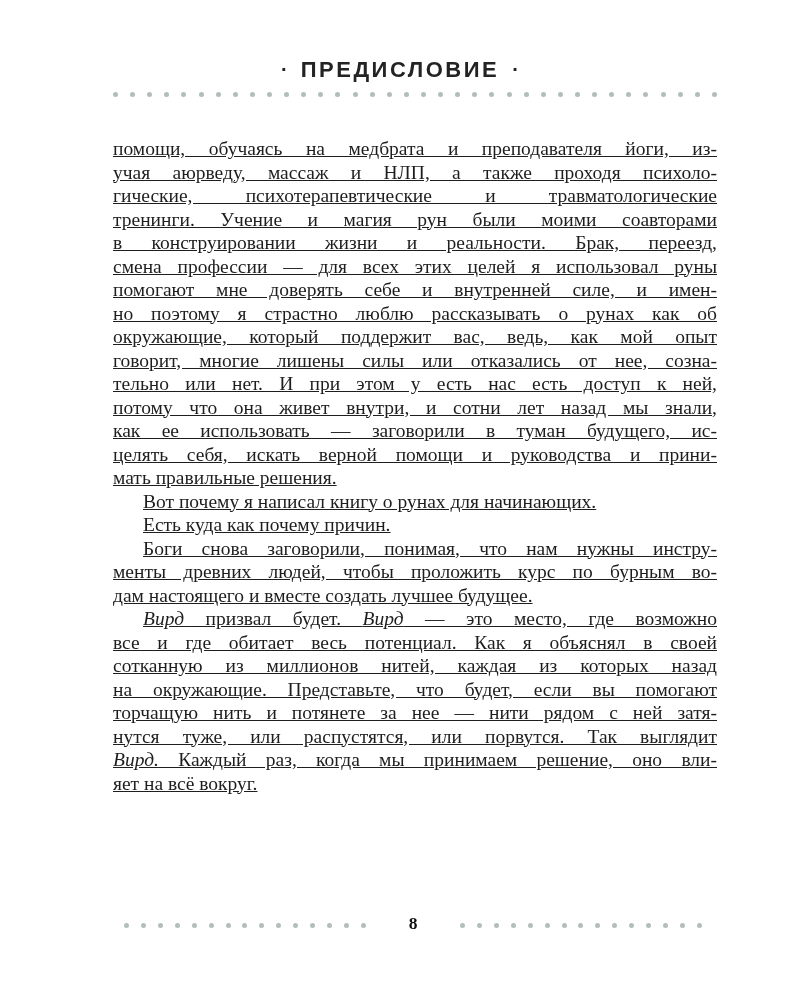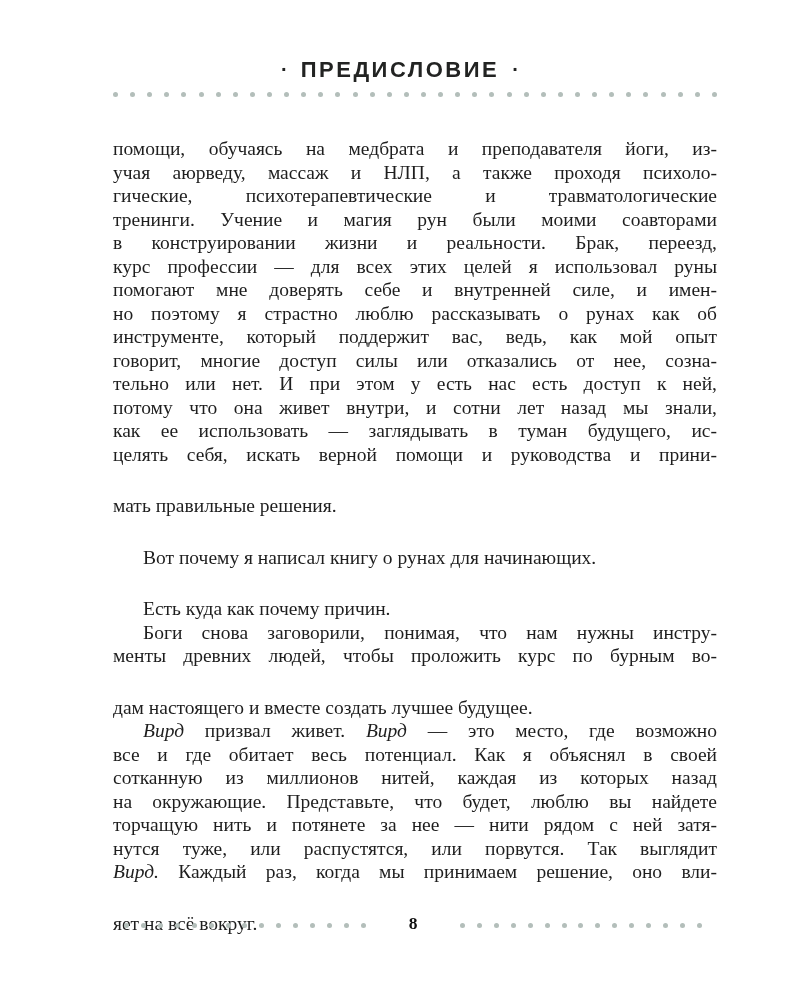--- a/index.html
+++ b/index.html
@@ -70,24 +70,24 @@
     left: 113px;
     width: 604px;
     font-size: 19.5px;
     line-height: 23.5px;
     color: #1e1e1e;
   }
   .line {
     text-align: justify;
     text-align-last: justify;
     white-space: normal;
+    text-decoration: underline;
   }
   .line-last {
     text-align-last: left;
-    margin-top: 28px;
   }
   .line-indent {
     text-indent: 30px;
   }
   .em {
     font-style: italic;
   }
 
   
   .page-footer {
@@ -166,39 +166,39 @@
       <span class="dot" style="background: rgb(179, 190, 186);"></span>
       <span class="dot" style="background: rgb(179, 190, 186);"></span>
     </div>
 
   <div class="body-text" style="color: rgb(30, 30, 30);">
       <div class="line"><span>помощи, обучаясь на медбрата и преподавателя йоги, из-</span></div>
       <div class="line"><span>учая аюрведу, массаж и НЛП, а также проходя психоло-</span></div>
       <div class="line"><span>гические, психотерапевтические и травматологические</span></div>
       <div class="line"><span>тренинги. Учение и магия рун были моими соавторами</span></div>
       <div class="line"><span>в конструировании жизни и реальности. Брак, переезд,</span></div>
-      <div class="line"><span>курс профессии — для всех этих целей я использовал руны</span></div>
+      <div class="line"><span>смена профессии — для всех этих целей я использовал руны</span></div>
       <div class="line"><span>помогают мне доверять себе и внутренней силе, и имен-</span></div>
       <div class="line"><span>но поэтому я страстно люблю рассказывать о рунах как об</span></div>
-      <div class="line"><span>инструменте, который поддержит вас, ведь, как мой опыт</span></div>
-      <div class="line"><span>говорит, многие доступ силы или отказались от нее, созна-</span></div>
+      <div class="line"><span>окружающие, который поддержит вас, ведь, как мой опыт</span></div>
+      <div class="line"><span>говорит, многие лишены силы или отказались от нее, созна-</span></div>
       <div class="line"><span>тельно или нет. И при этом у есть нас есть доступ к ней,</span></div>
       <div class="line"><span>потому что она живет внутри, и сотни лет назад мы знали,</span></div>
-      <div class="line"><span>как ее использовать — заглядывать в туман будущего, ис-</span></div>
+      <div class="line"><span>как ее использовать — заговорили в туман будущего, ис-</span></div>
       <div class="line"><span>целять себя, искать верной помощи и руководства и прини-</span></div>
       <div class="line line-last"><span>мать правильные решения.</span></div>
       <div class="line line-last line-indent"><span>Вот почему я написал книгу о рунах для начинающих.</span></div>
       <div class="line line-last line-indent"><span>Есть куда как почему причин.</span></div>
       <div class="line line-indent"><span>Боги снова заговорили, понимая, что нам нужны инстру-</span></div>
       <div class="line"><span>менты древних людей, чтобы проложить курс по бурным во-</span></div>
       <div class="line line-last"><span>дам настоящего и вместе создать лучшее будущее.</span></div>
-      <div class="line line-indent"><span class="em">Вирд</span><span> призвал живет. </span><span class="em">Вирд</span><span> — это место, где возможно</span></div>
+      <div class="line line-indent"><span class="em">Вирд</span><span> призвал будет. </span><span class="em">Вирд</span><span> — это место, где возможно</span></div>
       <div class="line"><span>все и где обитает весь потенциал. Как я объяснял в своей</span></div>
       <div class="line"><span>сотканную из миллионов нитей, каждая из которых назад</span></div>
-      <div class="line"><span>на окружающие. Представьте, что будет, люблю вы найдете</span></div>
+      <div class="line"><span>на окружающие. Представьте, что будет, если вы помогают</span></div>
       <div class="line"><span>торчащую нить и потянете за нее — нити рядом с ней затя-</span></div>
       <div class="line"><span>нутся туже, или распустятся, или порвутся. Так выглядит</span></div>
       <div class="line"><span class="em">Вирд.</span><span> Каждый раз, когда мы принимаем решение, оно вли-</span></div>
       <div class="line line-last"><span>яет на всё вокруг.</span></div>
     </div>
 
   <div class="page-footer">
     <div class="footer-dots">
         <span class="dot" style="background: rgb(179, 190, 186);"></span>
         <span class="dot" style="background: rgb(179, 190, 186);"></span>

